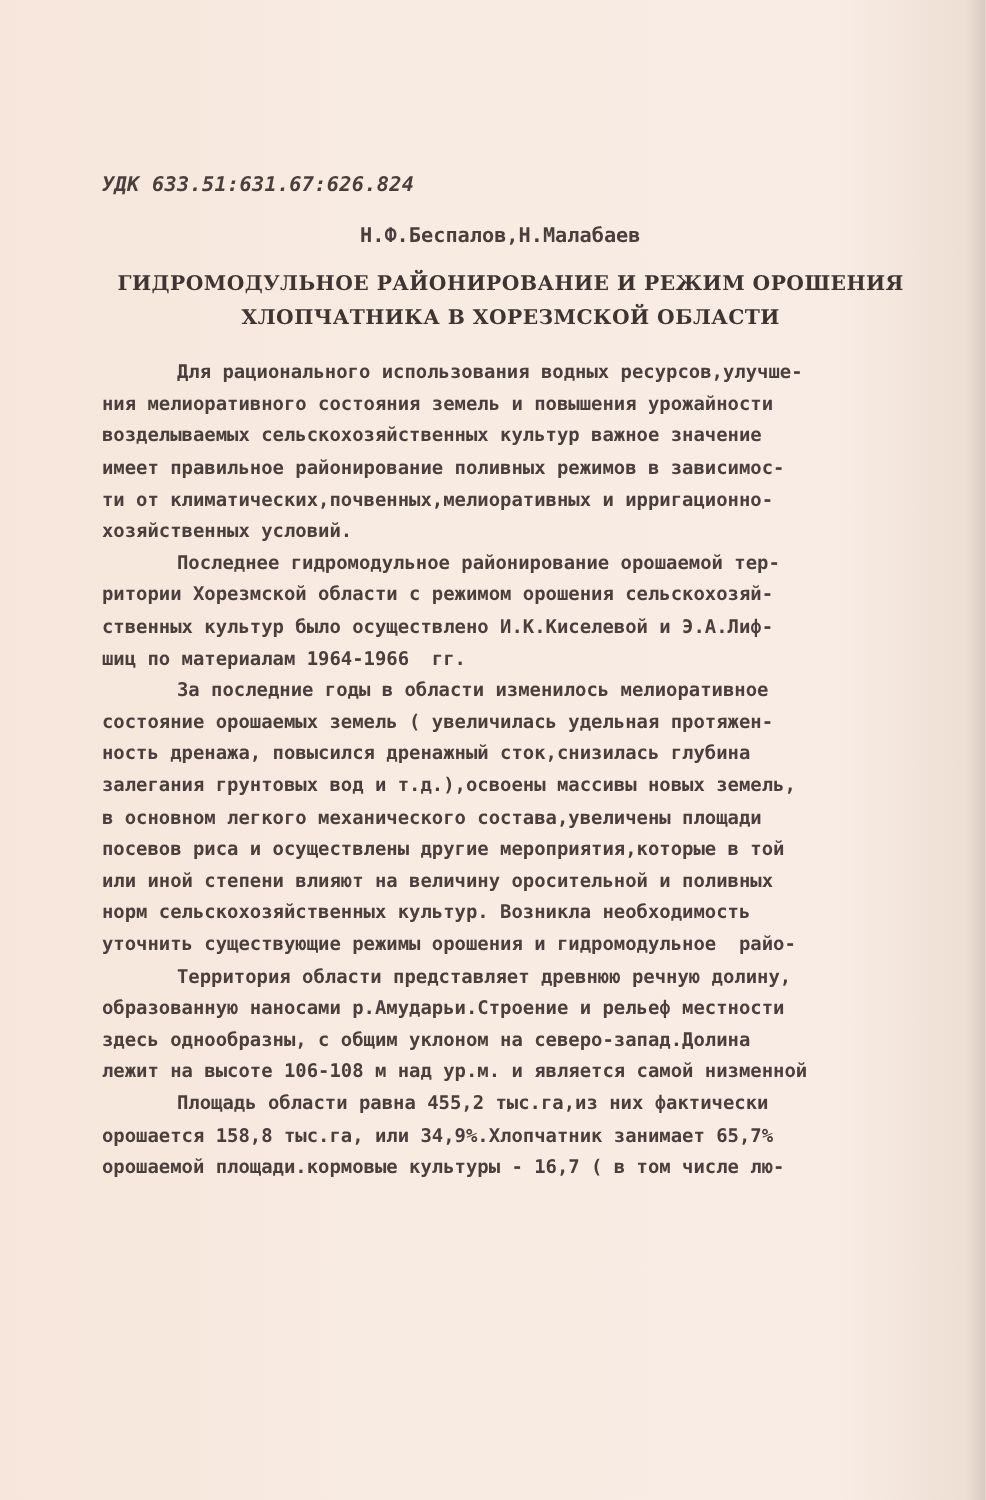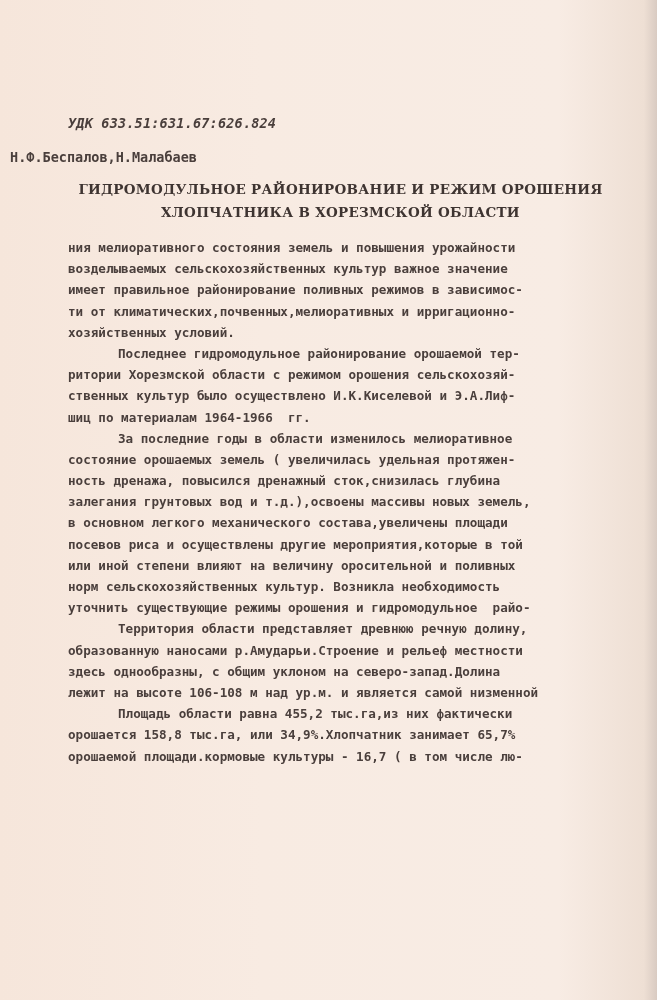--- a/index.html
+++ b/index.html
@@ -28,21 +28,21 @@
       font-size: 13.5px;
       font-weight: bold;
       letter-spacing: 0.2px;
       font-style: italic;
     }
     .authors {
       position: absolute;
       left: 0;
       width: 657px;
       top: 149px;
-      text-align: left;
+      text-align: center;
       padding-left: 10px;
       box-sizing: border-box;
       font-size: 13.5px;
       font-weight: bold;
     }
     .title {
       position: absolute;
       left: 0;
       width: 657px;
       top: 178px;
@@ -84,20 +84,21 @@
   <div class="authors">Н.Ф.Беспалов,Н.Малабаев</div>
 
   <div class="title">
     <div>ГИДРОМОДУЛЬНОЕ РАЙОНИРОВАНИЕ И РЕЖИМ ОРОШЕНИЯ</div>
     <div>ХЛОПЧАТНИКА В ХОРЕЗМСКОЙ ОБЛАСТИ</div>
   </div>
 
   <div class="body">
 
     <div class="para">
+      <span class="line indent">Для рационального использования водных ресурсов,улучше-</span>
       <span class="line">ния мелиоративного состояния земель и повышения урожайности</span>
       <span class="line">возделываемых сельскохозяйственных культур важное значение</span>
       <span class="line">имеет правильное районирование поливных режимов в зависимос-</span>
       <span class="line">ти от климатических,почвенных,мелиоративных и ирригационно-</span>
       <span class="line">хозяйственных условий.</span>
     </div>
 
     <div class="para">
       <span class="line indent">Последнее гидромодульное районирование орошаемой тер-</span>
       <span class="line">ритории Хорезмской области с режимом орошения сельскохозяй-</span>

